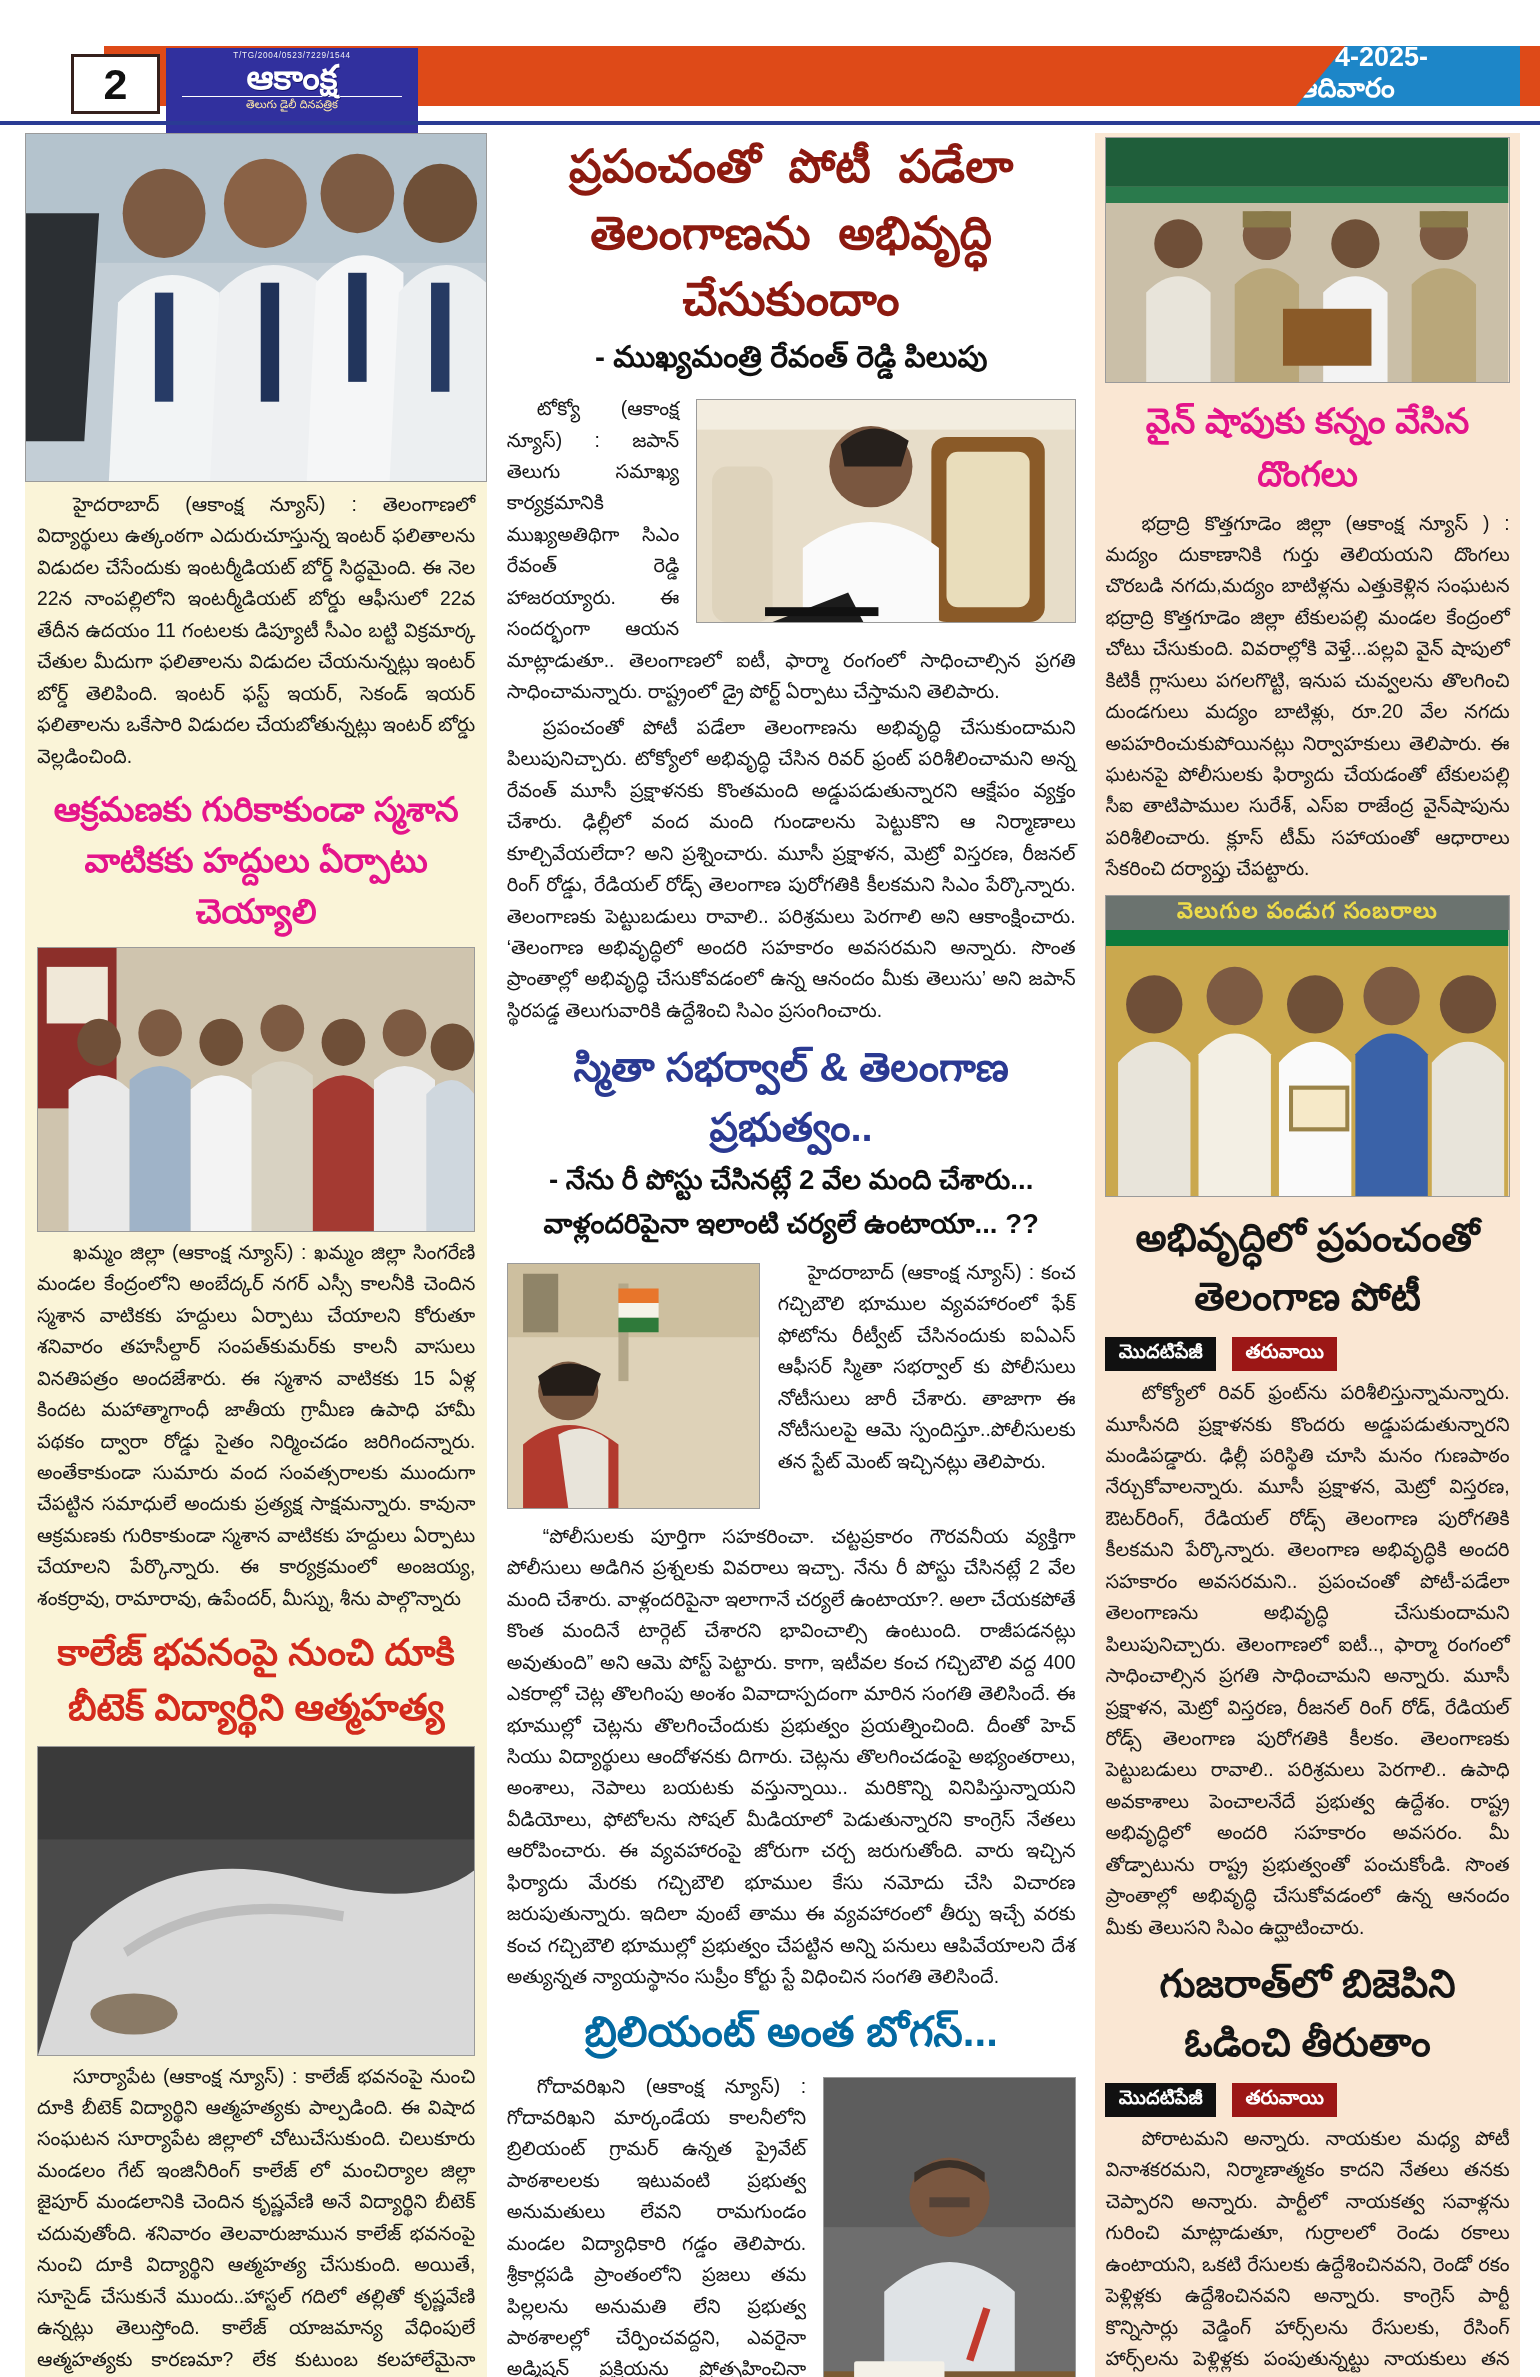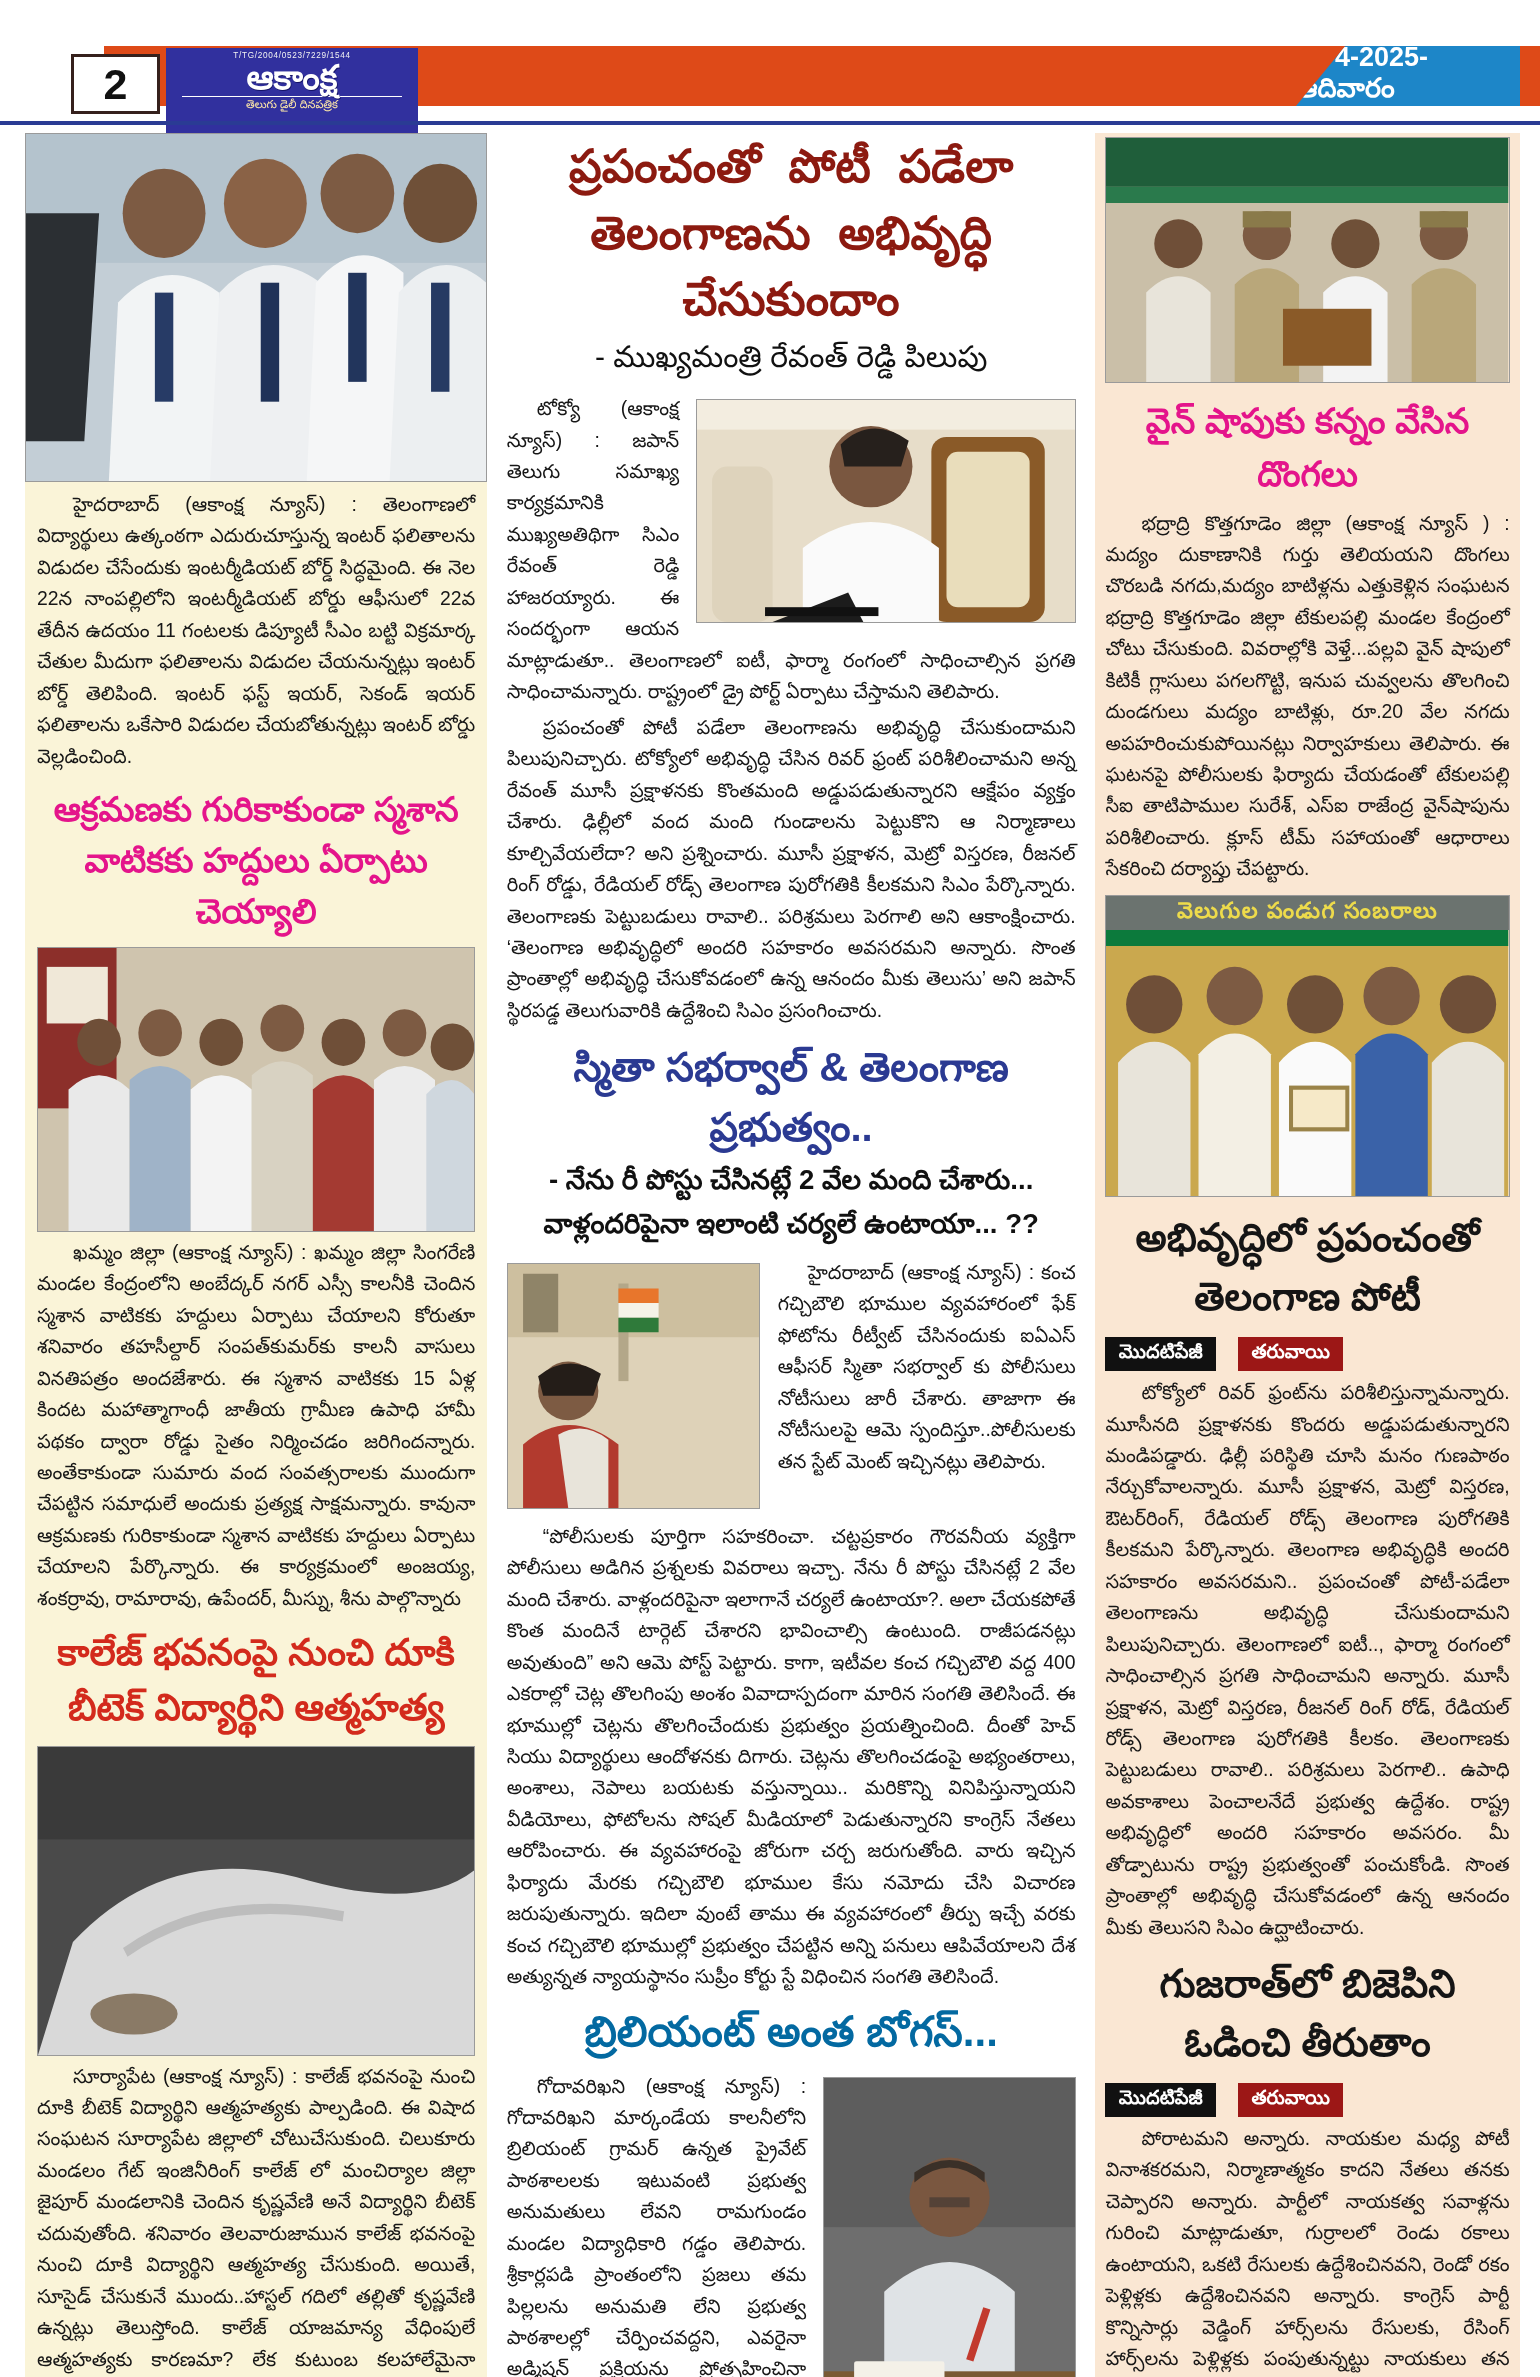--- a/index.html
+++ b/index.html
@@ -47,28 +47,28 @@
     text-indent:36px; margin-top:4.5px;
   }
   .headline { font-weight:bold; text-align:center; line-height:1.5; }
   .hl-blue   { color:#2b3a92; font-size:41px; padding:13.4px 0 4.5px; }
   .hl-pink   { color:#e4148b; font-size:34px; padding:12px 0 3px; }
   .hl-red    { color:#d32a1c; font-size:37px; padding:10.4px 0 4.5px; }
   .hl-maroon { color:#8c1a10; font-size:46px; line-height:1.45; padding-top:4.5px;font-family:Liberation Mono, monospace; }
   .hl-blue2  { color:#2b3a92; font-size:40px; padding:10.4px 0 1.5px; }
   .hl-rose   { color:#0369a1; font-size:42px; padding:7.5px 0 3px; }
   .hl-black  { color:#151515; font-size:39px; line-height:1.5; padding:12px 0 3px; }
-  .subhead   { color:#111; font-size:30px; font-weight:normal; text-align:center; padding:3px 0 7.5px; }
+  .subhead   { color:#111; font-size:30px; font-weight:bold; text-align:center; padding:3px 0 7.5px; }
   .subhead2  { color:#111; font-size:27.6px; font-weight:bold; text-align:center; line-height:1.6; }
 
   .float-right { float:right; margin:6px 0 7.5px 16.4px; }
   .float-left  { float:left;  margin:6px 18px 7.5px 0; }
   .clearfix::after { content:""; display:block; clear:both; }
 
-  .tags { display:flex; gap:6px; margin:7.5px 0 6px; }
+  .tags { display:flex; margin:7.5px 0 6px; }
   .tag { color:#fff; font-size:19.4px; font-weight:bold; padding:3px 13.4px 4.5px; }
   .tag-black { background:#111111; }
   .tag-red   { background:#9c1716;margin-left:16px; }
 
   .award-banner {
     position:absolute; left:0; right:0; top:0; height:34px; background:#737373;
     color:#ffe34d; font-size:22.4px; font-weight:bold; display:flex; align-items:center; justify-content:center;
     letter-spacing:1.5px; opacity:.93;
   }
 </style>

